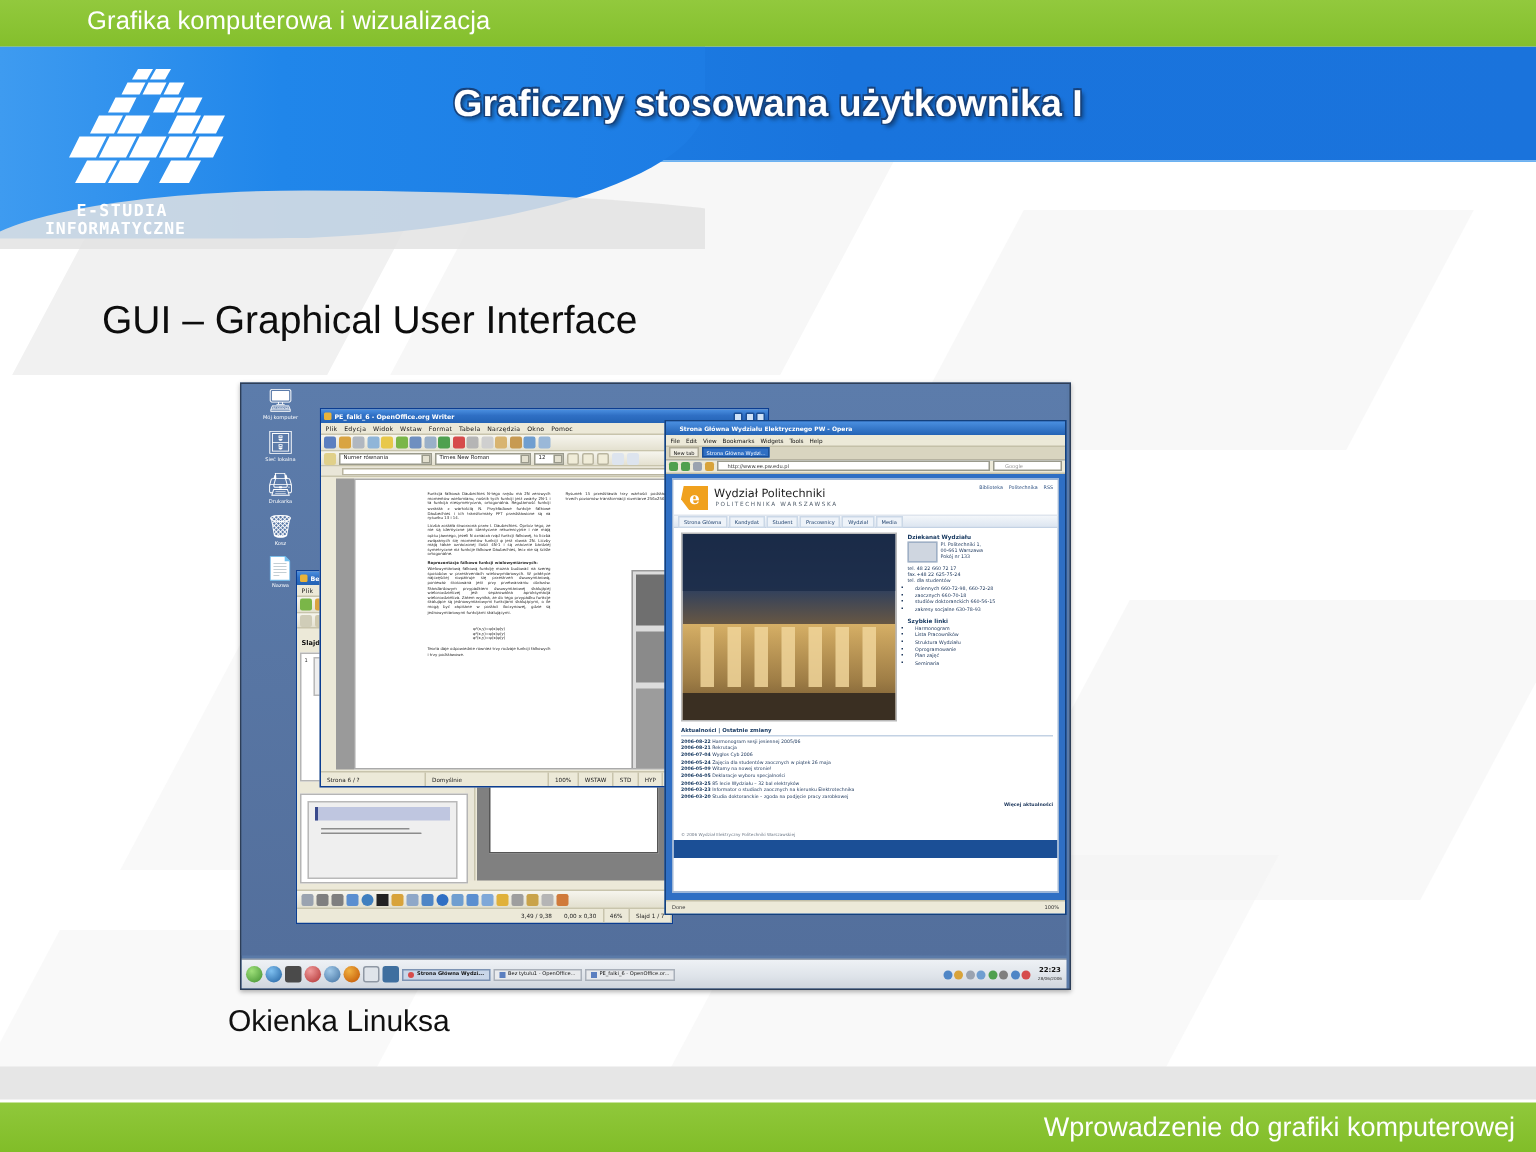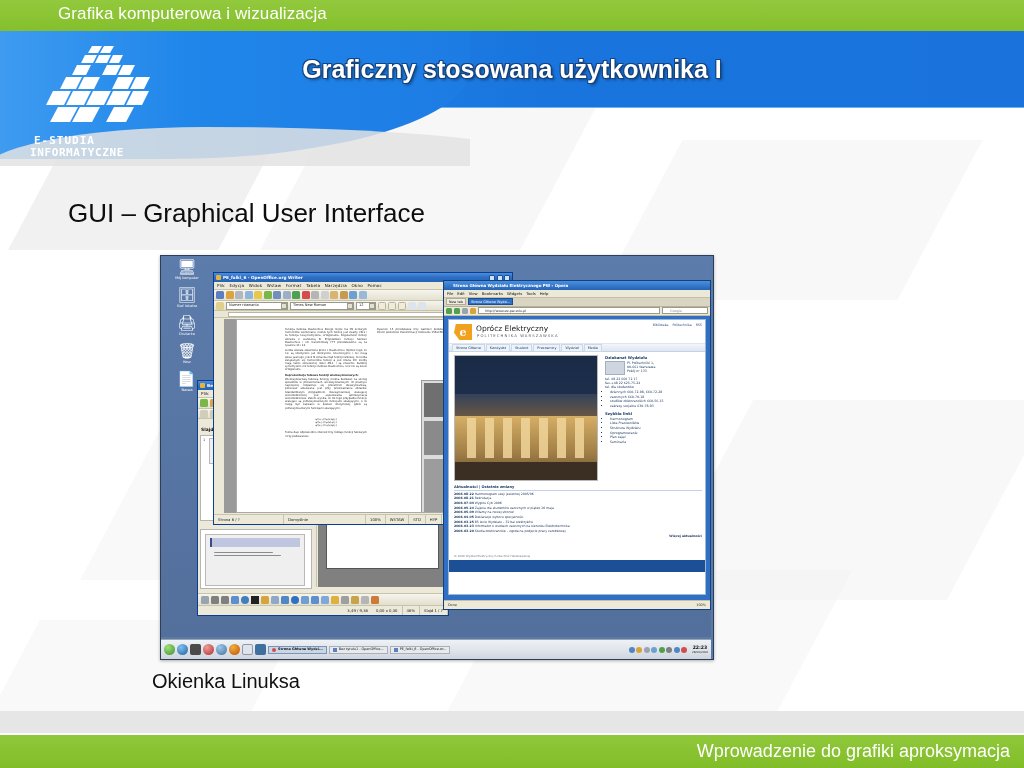--- a/index.html
+++ b/index.html
@@ -26,21 +26,21 @@
   
   .wave{position:absolute;left:0;top:31px;width:470px;height:135px;z-index:4;overflow:hidden;}
   .wave .b{position:absolute;left:0;top:0;width:470px;height:128px;
      background:linear-gradient(to right,#3e9bf0 0%,#2086ea 40%,#1d7ce4 100%);
      border-bottom-right-radius:300px 90px;}
   .wave .grey{position:absolute;left:-20px;top:96px;width:560px;height:70px;
      background:#e3e3e3;border-radius:60% 90% 0 0 / 70px 46px 0 0;opacity:.85;}
   
   .logo{position:absolute;left:22px;top:42px;width:140px;height:120px;z-index:8;}
   .logo svg{display:block;}
-  .logo .l1{position:absolute;left:12px;top:92px;color:#ffffff;font-size:11px;letter-spacing:1px;
+  .logo .l1{position:absolute;left:29px;top:92px;color:#ffffff;font-size:11px;letter-spacing:1px;
      font-family:"DejaVu Sans Mono", monospace;font-weight:bold;}
   .logo .l2{position:absolute;left:8px;top:104px;color:#ffffff;font-size:11px;letter-spacing:.6px;
      font-family:"DejaVu Sans Mono", monospace;font-weight:bold;}
   
   .gui-head{position:absolute;left:68px;top:198px;font-size:26px;color:#0d0d0d;z-index:6;}
   .caption{position:absolute;left:152px;top:670px;font-size:20px;color:#111;z-index:6;}
   
   .foot-grey{position:absolute;left:0;top:711px;width:1024px;height:22px;background:#e6e6e6;z-index:5;}
   .footbar{position:absolute;left:0;top:735px;width:1024px;height:33px;
      background:linear-gradient(to bottom,#90c83b 0%,#81bd28 100%);z-index:5;}
@@ -429,21 +429,21 @@
         <span class="ti" style="background:#d8a33a;width:6px;height:6px"></span>
         <span class="url">http://www.ee.pw.edu.pl</span>
         <span class="srch">Google</span>
       </div>
 
       <div class="wpage">
         <div class="whead">
           <span class="wlogo">
               <b>e</b>
             </span>
-          <span class="wt1">Oprócz Elektryczny</span>
+          <span class="wt1">Wydział Politechniki</span>
           <span class="wt2">POLITECHNIKA WARSZAWSKA</span>
           <span class="wtop">
             <span>Biblioteka</span>
             <span>Politechnika</span>
             <span>RSS</span>
           </span>
         </div>
         <div class="wnav">
           <span>Strona Główna</span>
           <span>Kandydat</span>
@@ -563,14 +563,14 @@
         <small>28/06/2006</small>
       </span>
     </span>
   </div>
 </div>
 
 <div class="caption">Okienka Linuksa</div>
 
 <div class="foot-grey"></div>
 <div class="footbar">
-  <span class="ft">Wprowadzenie do grafiki aproksymacja</span>
+  <span class="ft">Wprowadzenie do grafiki komputerowej</span>
 </div>
 
 </body></html>

